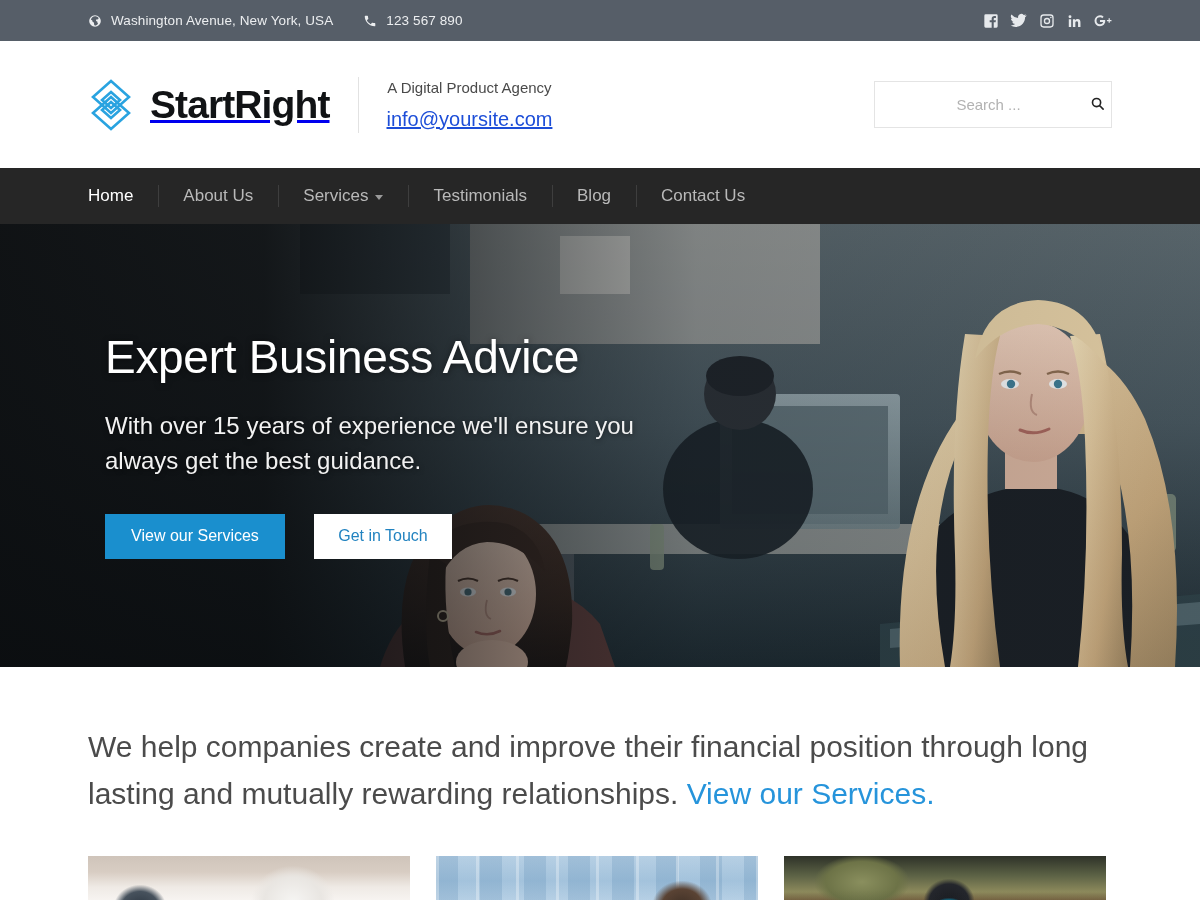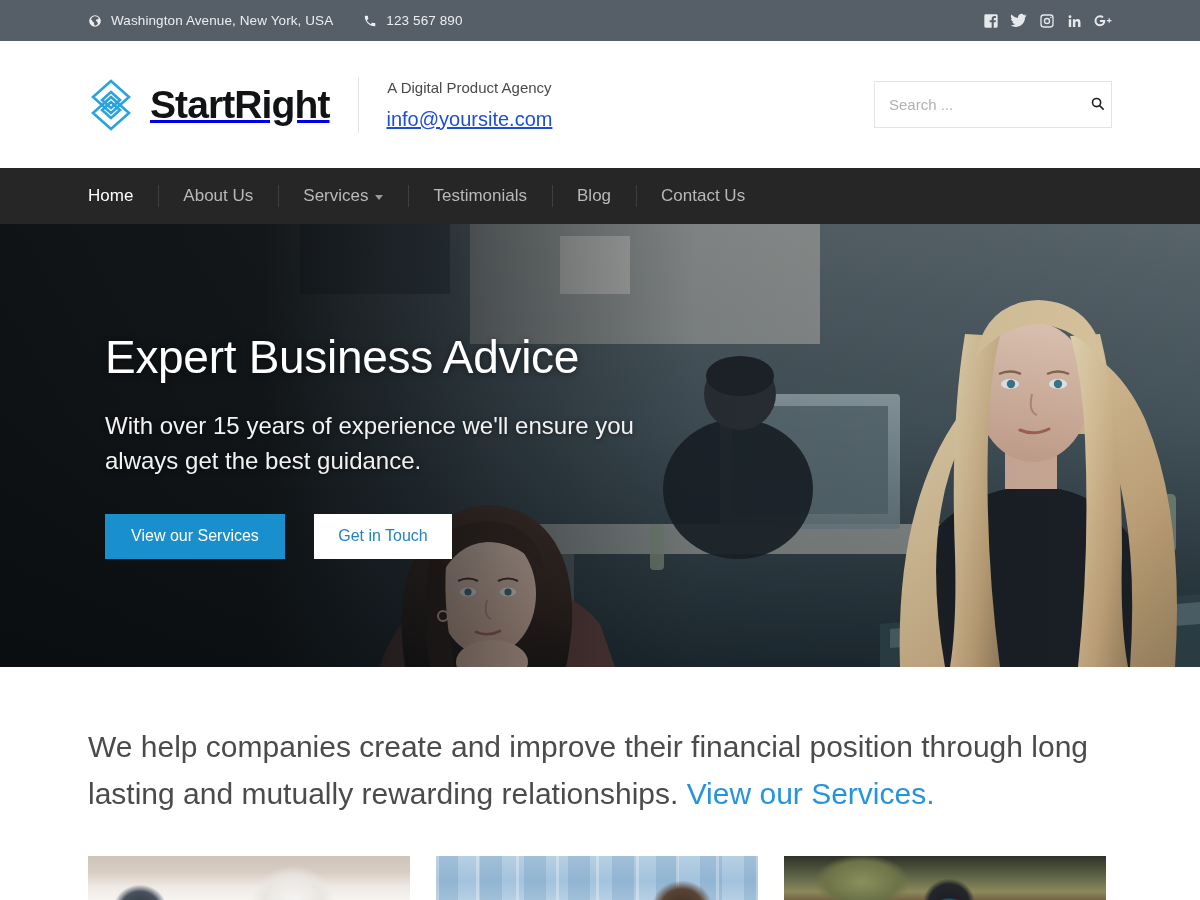--- a/index.html
+++ b/index.html
@@ -55,21 +55,21 @@
   .tagmail { font-size: 20px; color: #1d4ed8; }
   .search-wrap { margin-left: auto; }
   .search-box {
     width: 238px; height: 47px;
     border: 1px solid #e4e4e4; background: #fff;
     display: flex; align-items: center; padding: 0 14px;
   }
   .search-input {
     border: none; outline: none; flex: 1;
     font-family: "Liberation Sans", sans-serif;
-    font-size: 15px; color: #444; background: transparent;
+    font-size: 15px; color: #444; background: transparent; text-align: center;
   }
   .search-input::placeholder { color: #b2b2b2; }
   .search-btn { background: none; border: none; cursor: pointer; padding: 0 2px; display:flex; }
 
   
   .nav {
     height: 56px; background: #262626;
     background-image: radial-gradient(rgba(255,255,255,0.035) 0.6px, transparent 0.7px);
     background-size: 4px 4px;
     display: flex; align-items: stretch;

